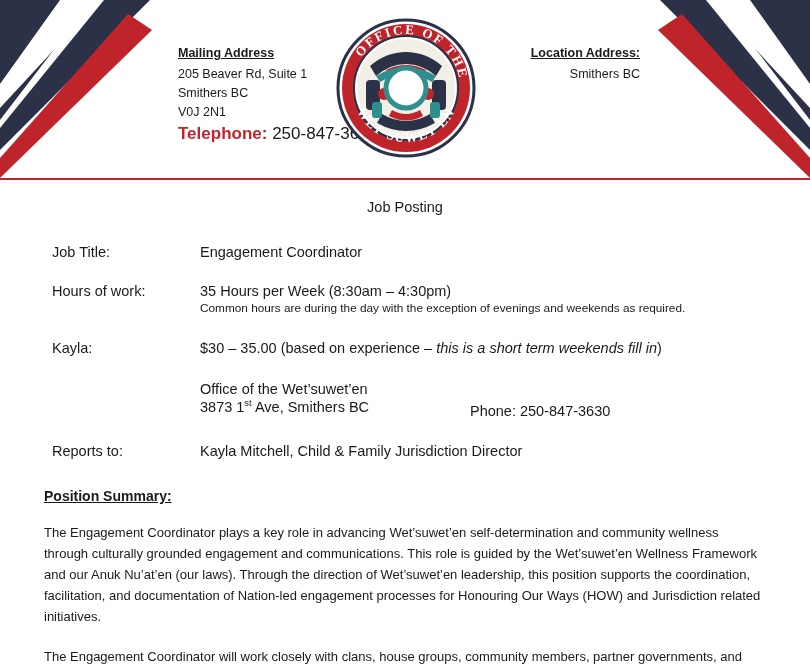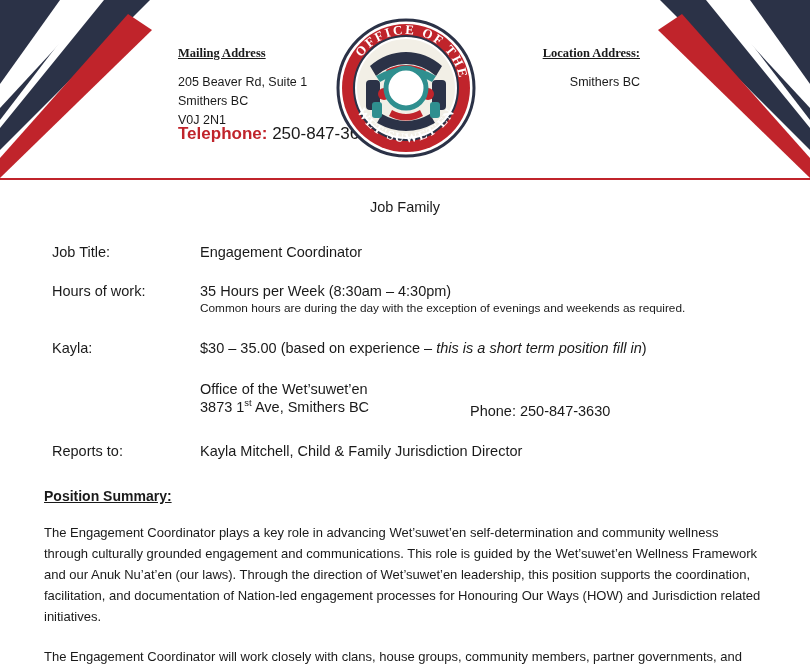--- a/index.html
+++ b/index.html
@@ -57,22 +57,21 @@
   #location-address {
     right: 170px;
     top: 44px;
     text-align: right;
     width: 190px;
   }
   .addr .head {
     font-weight: bold;
     text-decoration: underline;
     display: block;
-    margin-bottom: 10px;
-    font-family: Liberation Serif, serif;
+    margin-bottom: 2px;
   }
   .addr .line { display: block; }
   .addr a, .addr .link {
     color: #1a4fbb;
     text-decoration: underline;
   }
   .tel-line {
     position: absolute;
     font-size: 17px;
     line-height: 19px;
@@ -239,36 +238,36 @@
         <textPath href="#arcBottom" startOffset="14%">WET'SUWET'EN</textPath>
       </text>
     </svg>
 
     <div id="header-bottom-bar"></div>
 
   </div>
 
   <div id="body">
 
-    <div id="doc-title">Job Family</div>
+    <div id="doc-title">Job Posting</div>
 
     <div class="field-row" id="row-job-title">
       <span class="field-label">Job Title:</span>
       <div class="field-value">Engagement Coordinator</div>
     </div>
 
     <div class="field-row" id="row-hours">
       <span class="field-label">Hours of work:</span>
       <div class="field-value">35 Hours per Week (8:30am – 4:30pm)</div>
       <div class="field-sub">Common hours are during the day with the exception of evenings and weekends as required.</div>
     </div>
 
     <div class="field-row" id="row-salary">
       <span class="field-label">Kayla:</span>
-      <div class="field-value"><span>$30 – 35.00 (based on experience – </span><span class="italic">this is a short term position fill in</span><span>)</span></div>
+      <div class="field-value"><span>$30 – 35.00 (based on experience – </span><span class="italic">this is a short term weekends fill in</span><span>)</span></div>
     </div>
 
     <div class="field-row" id="row-location">
       <div class="field-value">Office of the Wet’suwet’en</div>
       <div class="field-value"><span>3873 1</span><sup>st</sup><span> Ave, Smithers BC</span></div>
       <div id="phone-inline">Phone: 250-847-3630</div>
     </div>
 
     <div class="field-row" id="row-reports">
       <span class="field-label">Reports to:</span>

